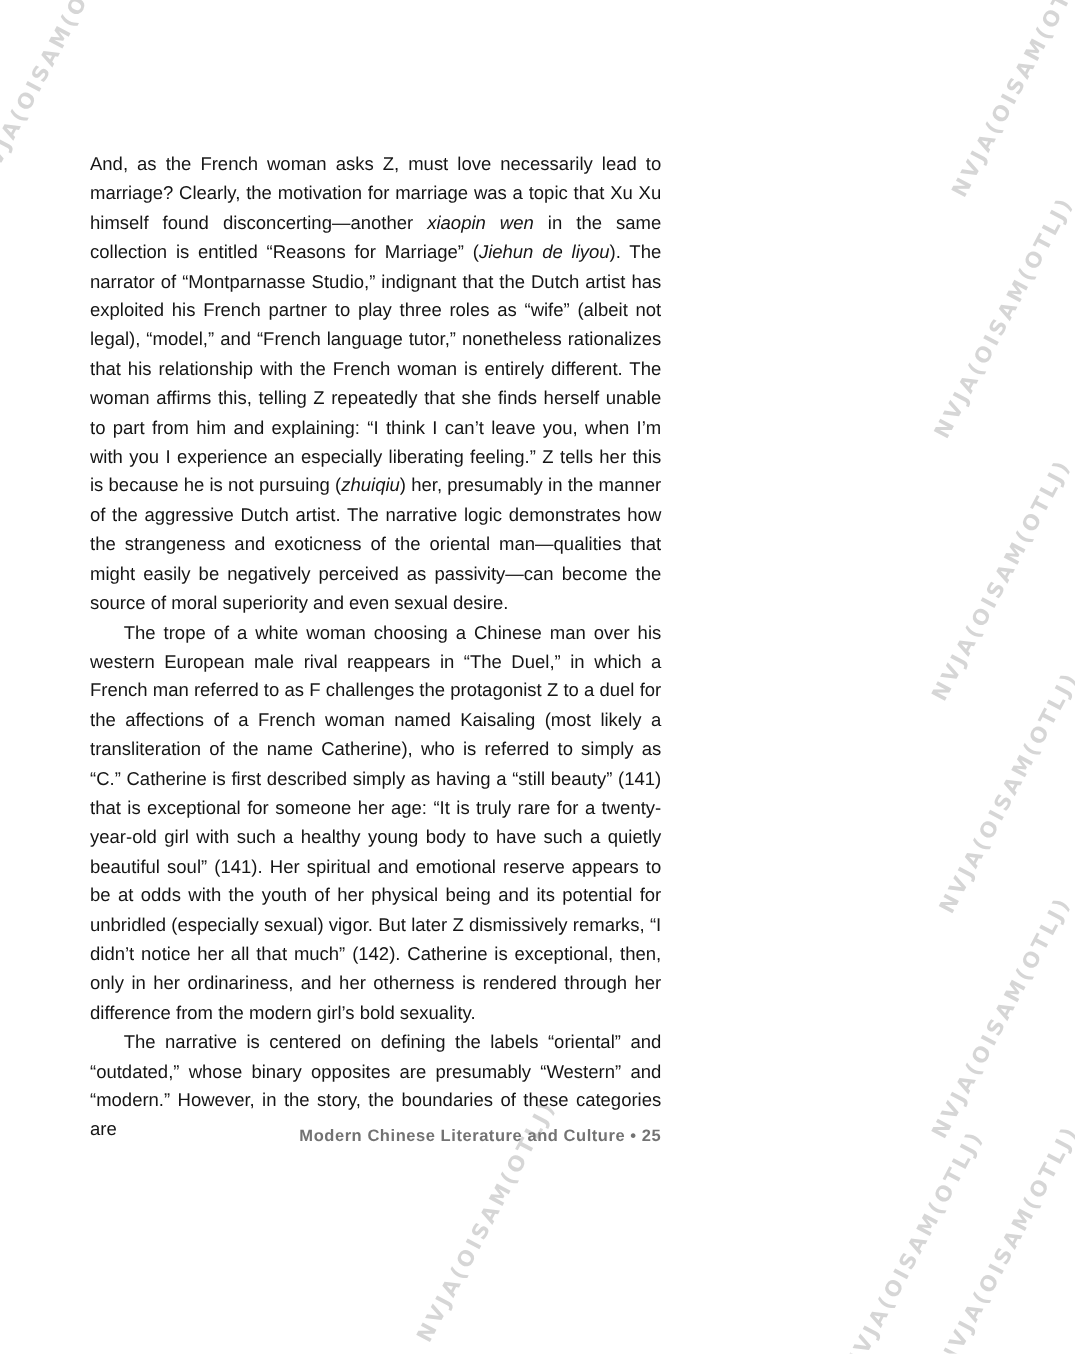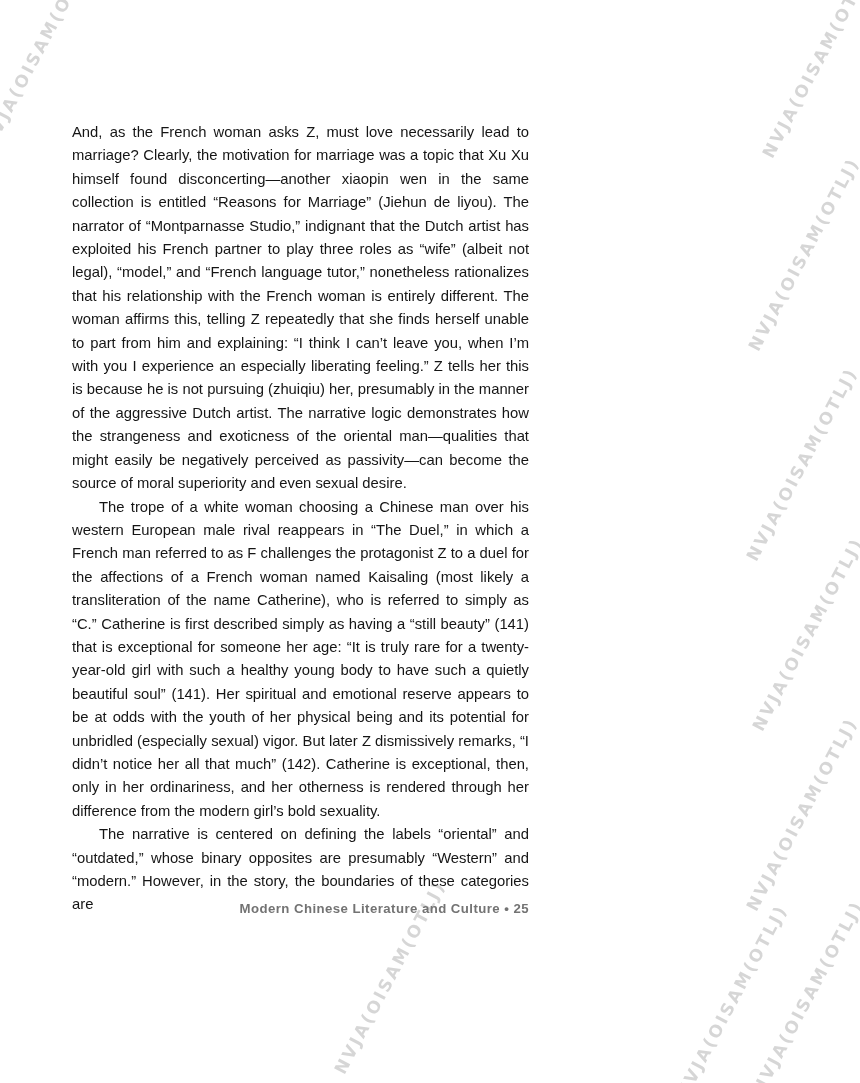--- a/index.html
+++ b/index.html
@@ -29,20 +29,21 @@
     color: #151515;
   }
   .body-text p {
     margin: 0;
     padding: 0;
   }
   .body-text p.indent {
     text-indent: 27px;
   }
   .it {
+    font-style: italic;
   }
 
   
   .running-footer {
     position: absolute;
     left: 72px;
     top: 901px;
     width: 457px;
     text-align: right;
     font-weight: bold;

